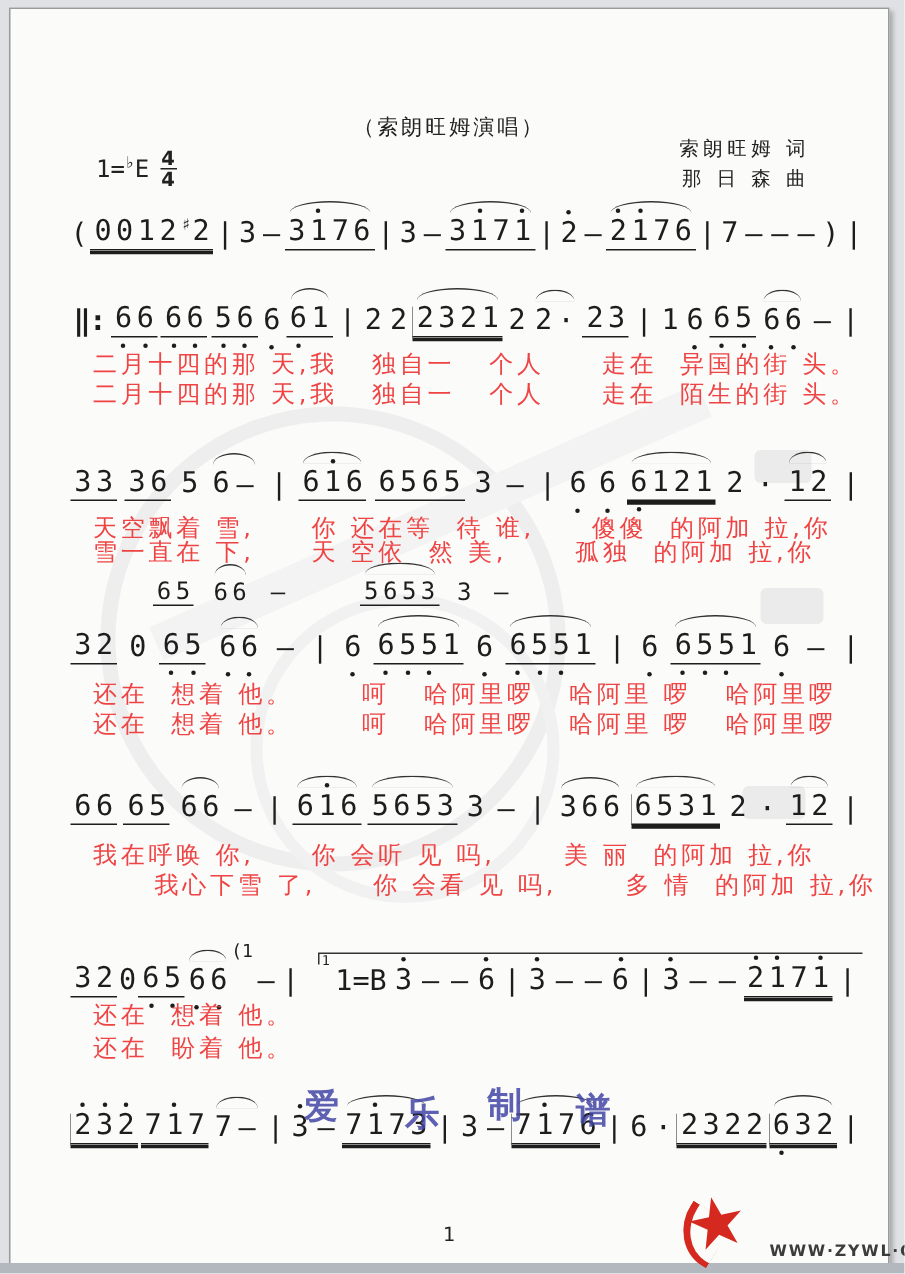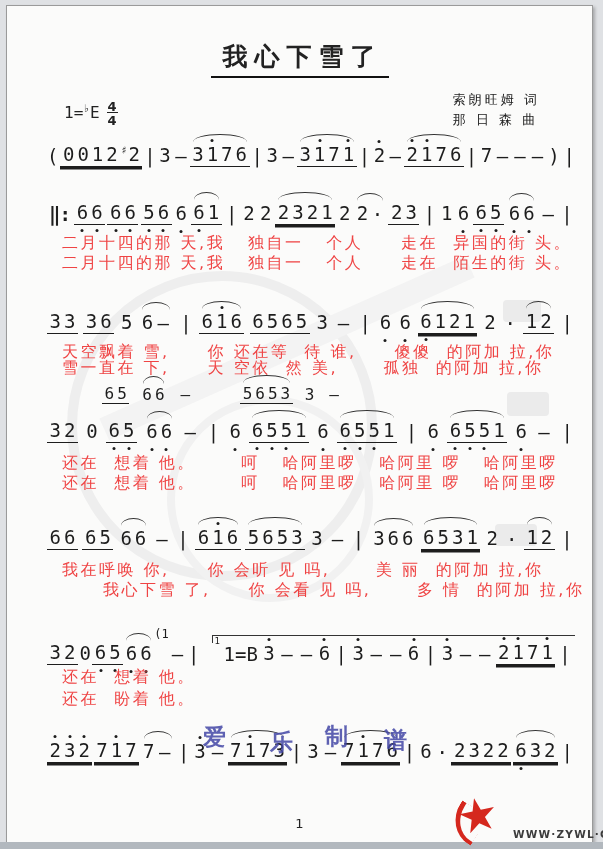--- a/index.html
+++ b/index.html
@@ -19,21 +19,21 @@
   .title{position:absolute;left:0;right:0;top:34px;text-align:center;}
   .title span{display:inline-block;font-size:25px;font-weight:bold;letter-spacing:7px;
               border-bottom:2px solid #111;padding:0 6px 3px 12px;}
   .subtitle{position:absolute;left:0;right:0;top:70px;text-align:center;font-size:14px;letter-spacing:2px;}
   .keysig{position:absolute;left:57px;top:94px;font-size:16px;font-family:"DejaVu Sans Mono",monospace;}
   .accsup{font-size:11px;vertical-align:super;}
   .frac{display:inline-block;text-align:center;vertical-align:middle;font-weight:bold;
         font-size:13px;line-height:1.05;margin-left:7px;font-family:"DejaVu Sans",sans-serif;}
   .frac .den{border-top:1.3px solid #222;padding:0 1px;}
   .credits{position:absolute;right:52px;top:84px;text-align:justify;font-size:13px;letter-spacing:3px;line-height:1.55;}
-  .credits div{text-align:left;}
+  .credits div{text-align:right;}
   
   .mline{position:absolute;display:flex;justify-content:space-between;align-items:flex-end;
          font-family:"DejaVu Sans Mono",monospace;color:#1d1d1d;z-index:3;}
   .note{position:relative;display:inline-block;padding:0 1.5px;line-height:1.15;}
   .note.hi::before{content:"";position:absolute;top:-5px;left:50%;transform:translateX(-50%);
                    width:3px;height:3px;border-radius:50%;background:#1d1d1d;}
   .note.lo::after{content:"";position:absolute;bottom:-8px;left:50%;transform:translateX(-50%);
                   width:3px;height:3px;border-radius:50%;background:#1d1d1d;}
   .note .acc{font-size:11px;vertical-align:super;margin-right:1px;}
   .grp{position:relative;display:inline-flex;align-items:flex-end;padding:0 1px;}
@@ -70,23 +70,21 @@
 <div class="page">
 
   <div class="wm c1"></div>
   <div class="wm c2"></div>
   <div class="wm bar1"></div>
   <div class="wm sq" style="left:496px;top:294px;width:38px;height:22px;"></div>
   <div class="wm sq" style="left:500px;top:386px;width:42px;height:24px;"></div>
   <div class="wm sq" style="left:488px;top:518px;width:42px;height:22px;"></div>
 
   <div class="content">
-    <div class="title">
-      <span>我心下雪了</span>
-    </div>
+    <div class="subtitle">（索朗旺姆演唱）</div>
 
     <div class="keysig">
       <span>1=</span><span class="accsup">♭</span><span>E</span><span class="frac"><span class="num">4</span><br><span class="den">4</span></span>
     </div>
 
     <div class="credits">
       <div>索朗旺姆 词</div>
       <div>那 日 森 曲</div>
     </div>
 

